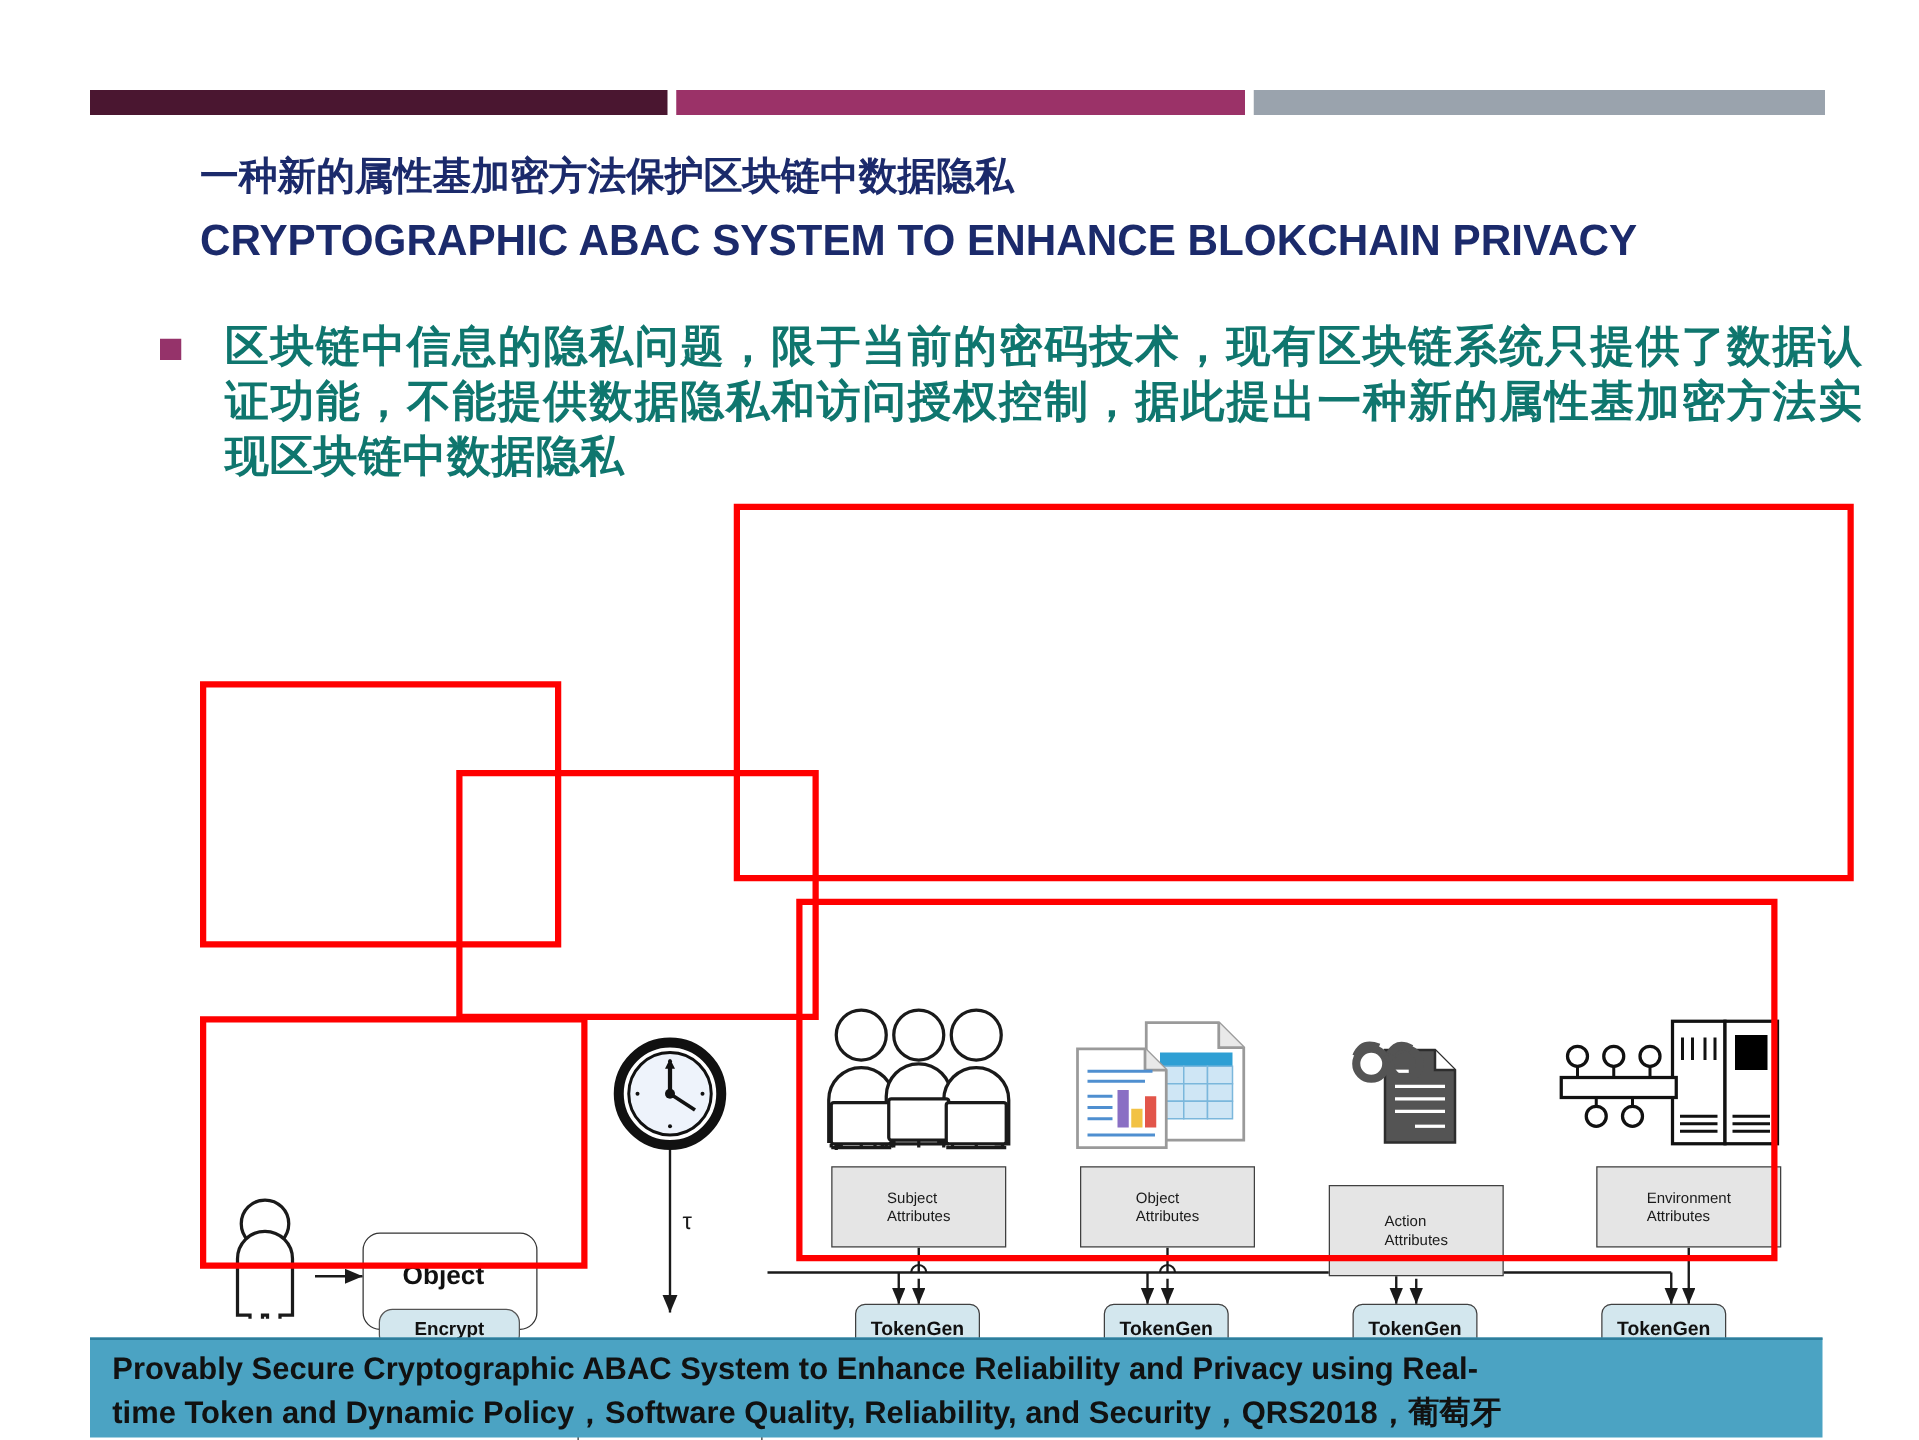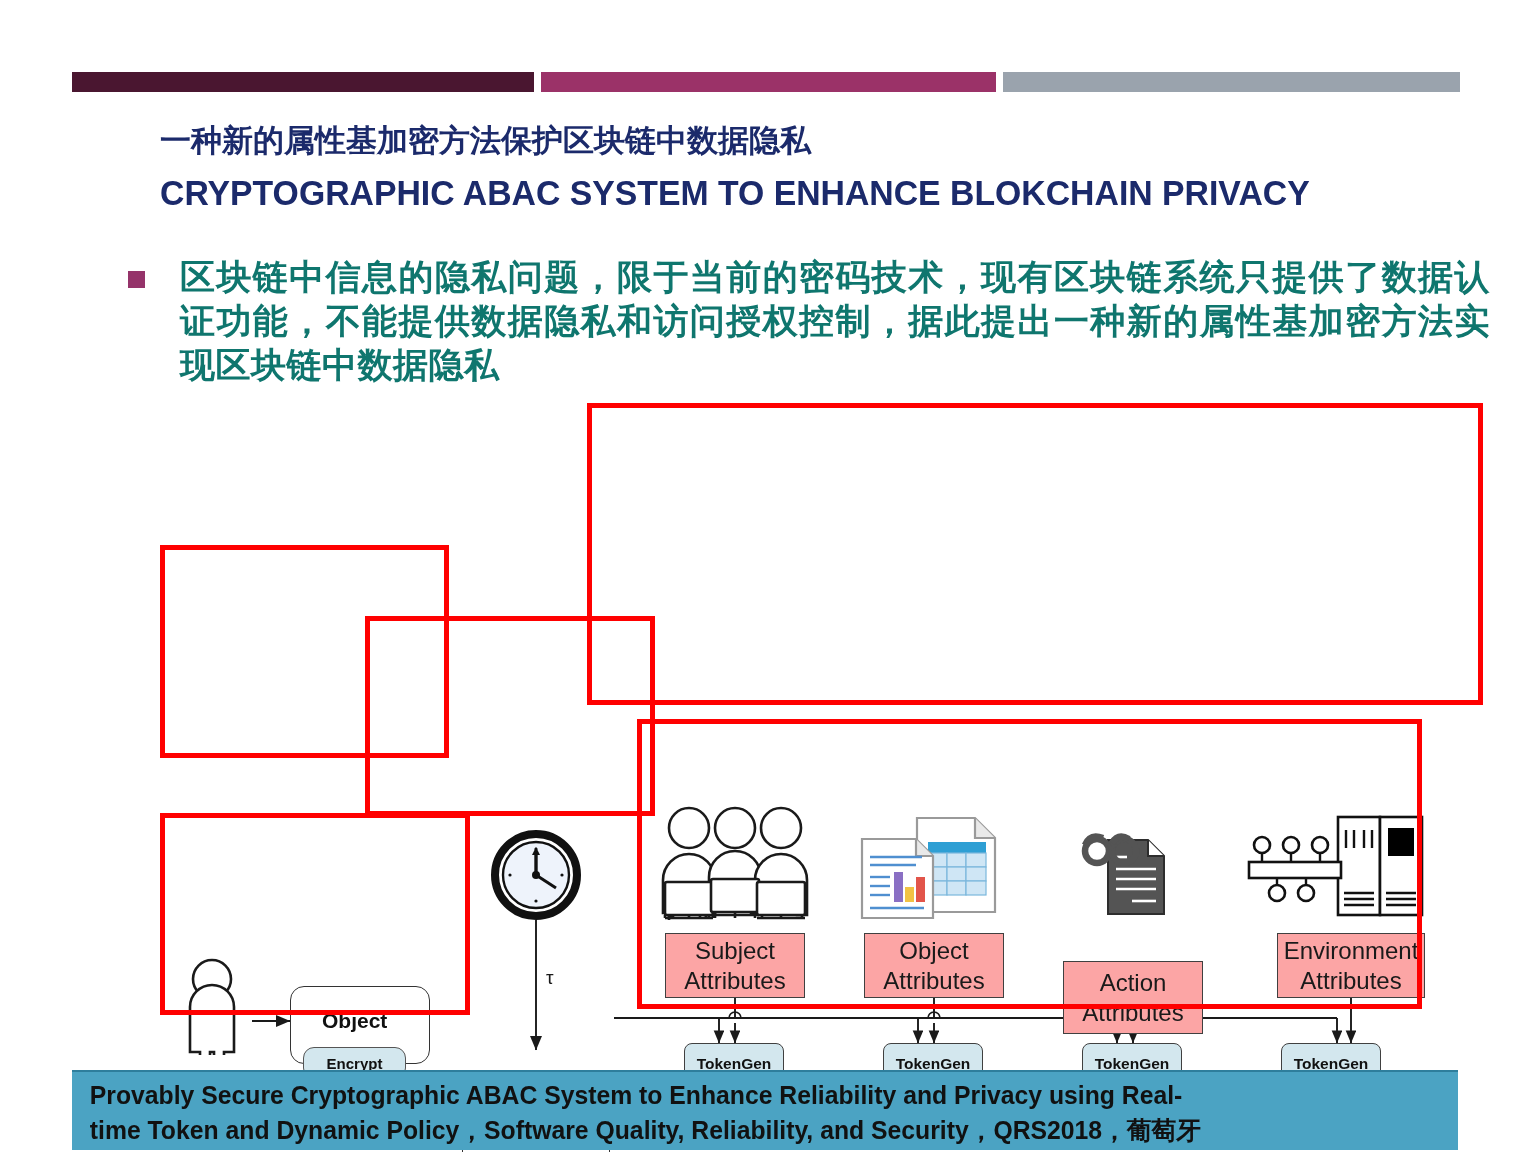--- a/index.html
+++ b/index.html
@@ -26,23 +26,23 @@
   #bullet-mark{width:17px;height:17px;background:#95336a;margin-top:15px;flex:none;}
   #bullet-text{margin-left:35px;font-family:"Liberation Serif","DejaVu Serif",serif;
      font-weight:bold;font-size:35px;line-height:44px;color:#0f766e;
      letter-spacing:0.5px;text-align:justify;width:1310px;}
 
   
   #diagram{position:absolute;left:0;top:385px;width:1535px;height:670px;}
   #diagram svg{position:absolute;left:0;top:0;}
 
   
-  .attr-box{position:absolute;background:#fca5a5;border:1.6px solid #404040;
-     font-size:24px;color:#1a1a1a;display:flex;align-items:center;justify-content:center;
-     text-align:center;line-height:1.22;box-sizing:border-box;}
+  .attr-box{position:absolute;background:#e5e5e5;border:1.6px solid #404040;
+     font-size:12px;color:#1a1a1a;display:flex;align-items:center;justify-content:center;
+     line-height:1.22;box-sizing:border-box;}
   .tok-box{position:absolute;background:#d3e7ee;border:1.5px solid #404040;border-radius:8px;
      font-size:15.5px;font-weight:bold;color:#111;display:flex;align-items:center;
      justify-content:center;box-sizing:border-box;}
   .obj-card{position:absolute;background:#fff;border:1.6px solid #333;border-radius:14px;
      box-sizing:border-box;}
   .obj-title{position:absolute;font-size:21px;font-weight:bold;color:#111;}
   .pill{position:absolute;background:#d3e7ee;border:1.4px solid #555;border-radius:11px;
      font-size:15px;font-weight:bold;color:#111;display:flex;align-items:center;
      justify-content:center;box-sizing:border-box;}
   .pc-card{position:absolute;background:#fff;border:1.7px solid #333;border-radius:14px;box-sizing:border-box;}
@@ -269,21 +269,21 @@
   </svg>
 
   <div class="attr-box" style="left:665px;top:548px;width:140px;height:65px;">
     <span><span>Subject</span><br>
     <span>Attributes</span></span>
   </div>
   <div class="attr-box" style="left:864px;top:548px;width:140px;height:65px;">
     <span><span>Object</span><br>
     <span>Attributes</span></span>
   </div>
-  <div class="attr-box" style="left:1063px;top:576px;width:140px;height:73px;">
+  <div class="attr-box" style="left:1063px;top:563px;width:140px;height:73px;">
     <span><span>Action</span><br>
     <span>Attributes</span></span>
   </div>
   <div class="attr-box" style="left:1277px;top:548px;width:148px;height:65px;">
     <span><span>Environment</span><br>
     <span>Attributes</span></span>
   </div>
 
   <div class="tok-box" style="left:684px;top:658px;width:100px;height:42px;">TokenGen</div>
   <div class="tok-box" style="left:883px;top:658px;width:100px;height:42px;">TokenGen</div>
@@ -292,21 +292,21 @@
       <span>TokenGen</span>
     </div>
 
   <div class="tlabel" style="left:765px;top:716px;">{T<span class="tsub">a,τ</span>}</div>
   <div class="tlabel" style="left:950px;top:716px;">{T<span class="tsub">a,τ</span>}</div>
   <div class="tlabel" style="left:1160px;top:716px;">{T<span class="tsub">a,τ</span>}</div>
   <div class="tlabel" style="left:1338px;top:716px;">{T<span class="tsub">a,τ</span>}</div>
 
   <div class="obj-card" style="left:290px;top:601px;width:140px;height:78px;"></div>
   <div class="obj-title" style="left:322px;top:624px;">Object</div>
-  <div class="pill" style="left:303px;top:662px;width:103px;height:32px;">Encrypt</div>
+  <div class="pill" style="left:303px;top:662px;width:113px;height:32px;">Encrypt</div>
   <div class="person-cap" style="left:183px;top:713px;">Owner</div>
 
   <div class="pc-card" style="left:462px;top:700px;width:148px;height:96px;"></div>
   <div class="pill" style="left:495px;top:694px;width:90px;height:33px;">PolicyGen</div>
   <div class="pc-title" style="left:474px;top:742px;">Policy Center</div>
 
   <div class="person-cap" style="left:546px;top:582px;font-size:19px;">τ</div>
 
   <div class="redrect" style="left:160px;top:160px;width:289px;height:213px;"></div>
   <div class="redrect" style="left:365px;top:231px;width:290px;height:200px;"></div>

